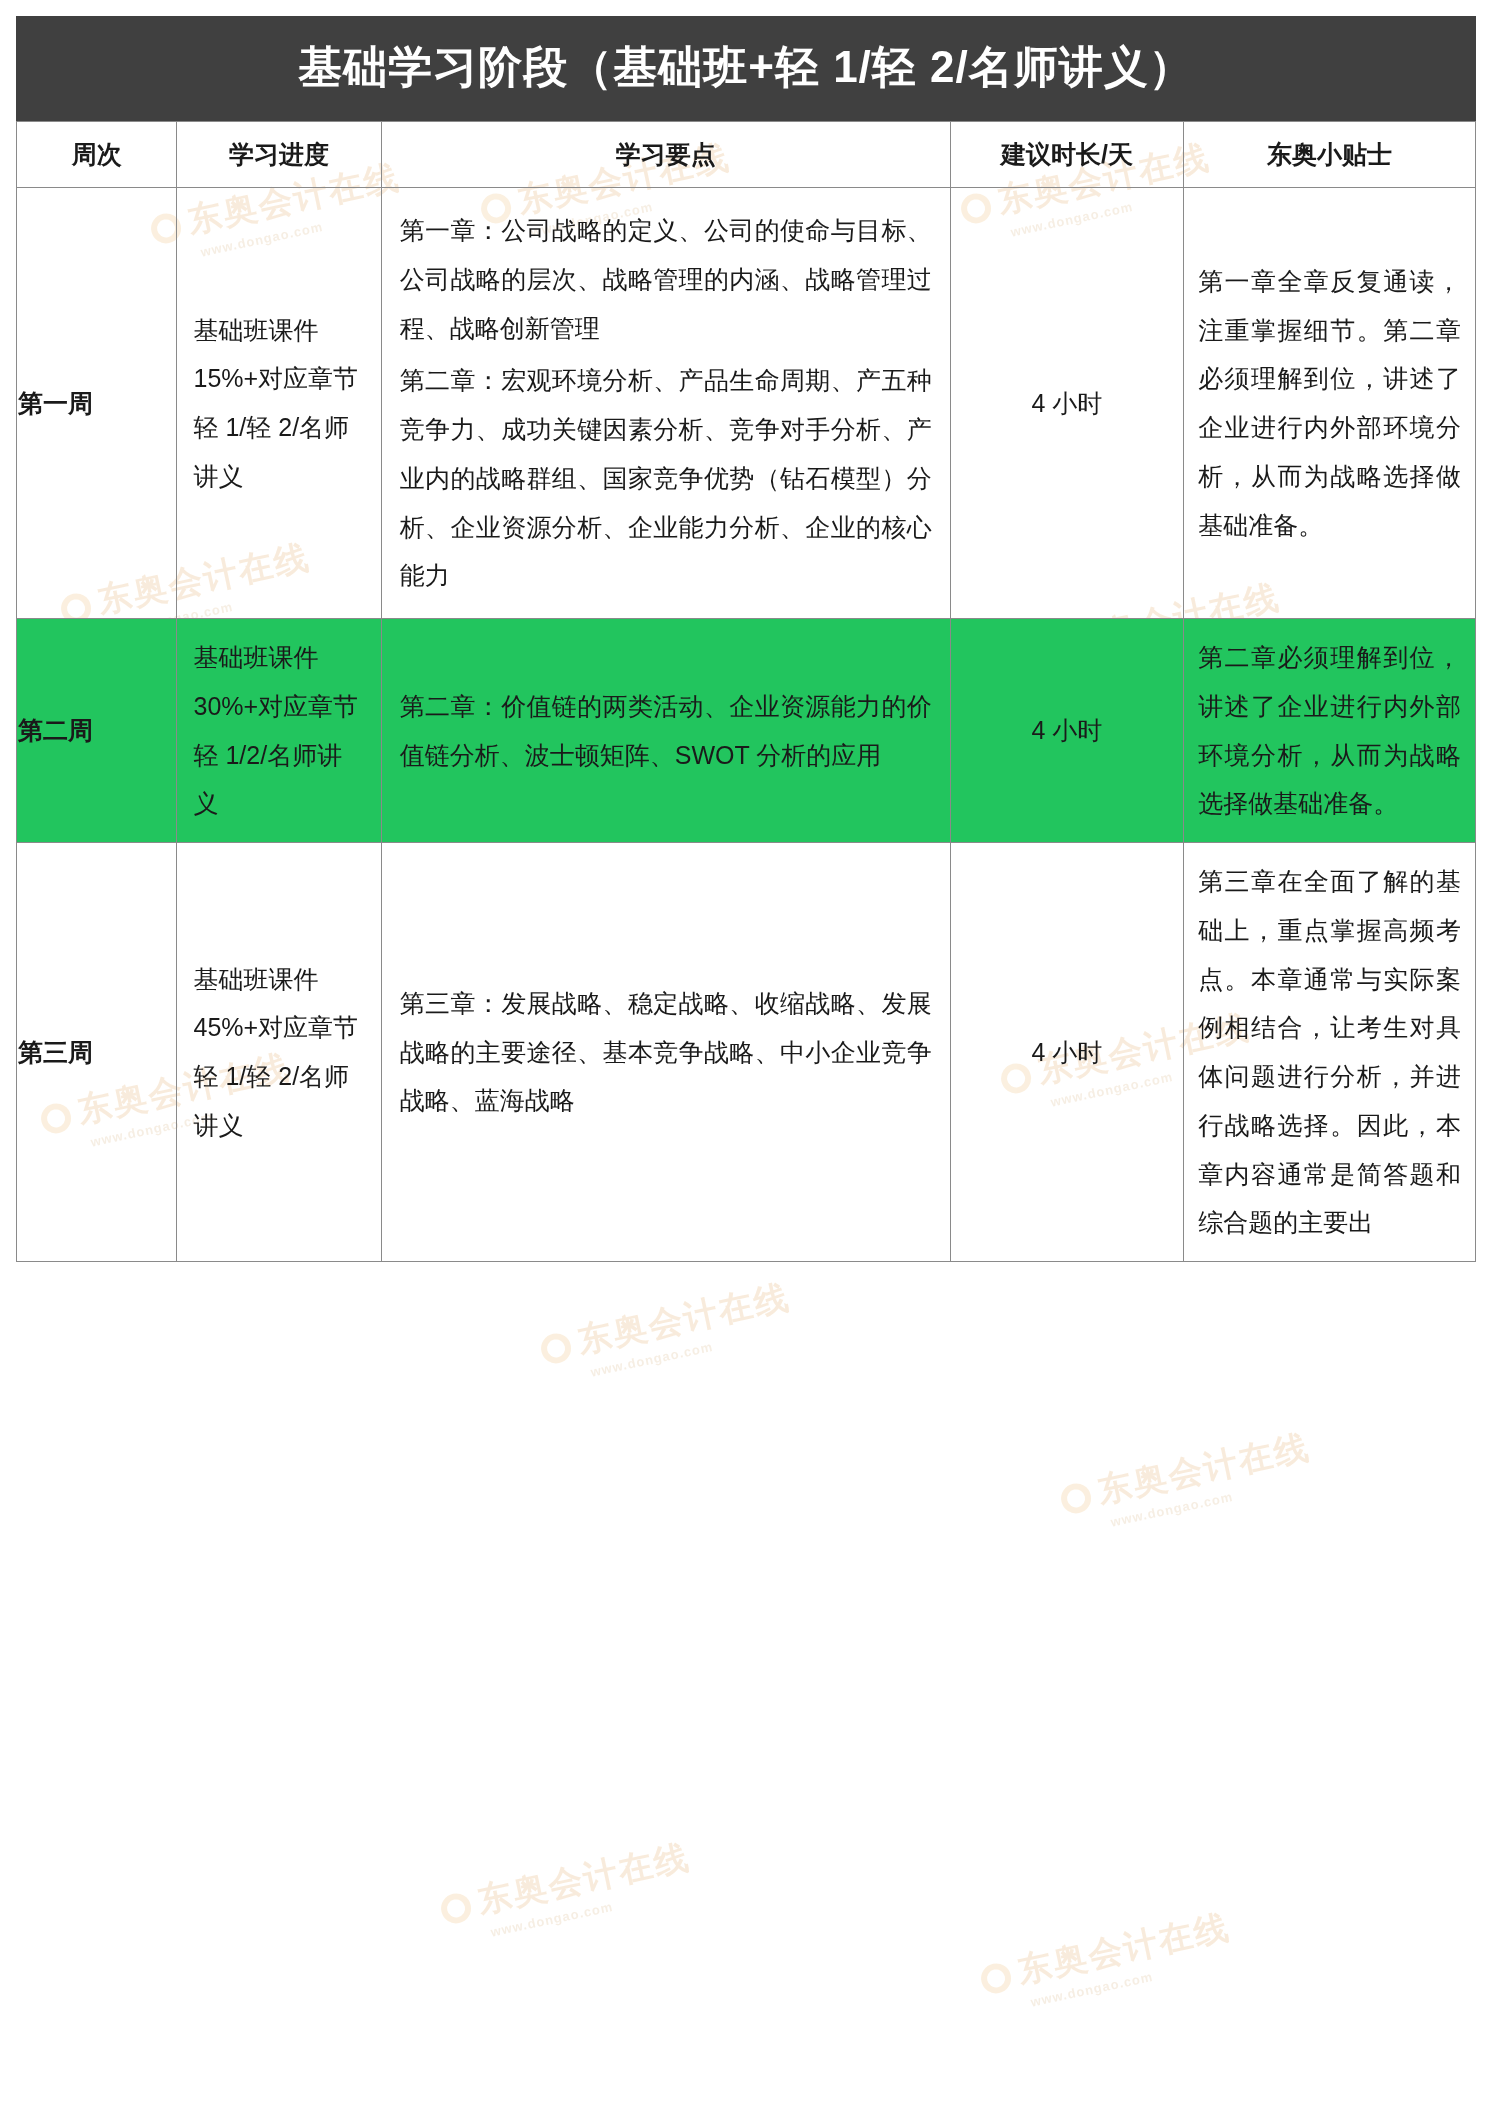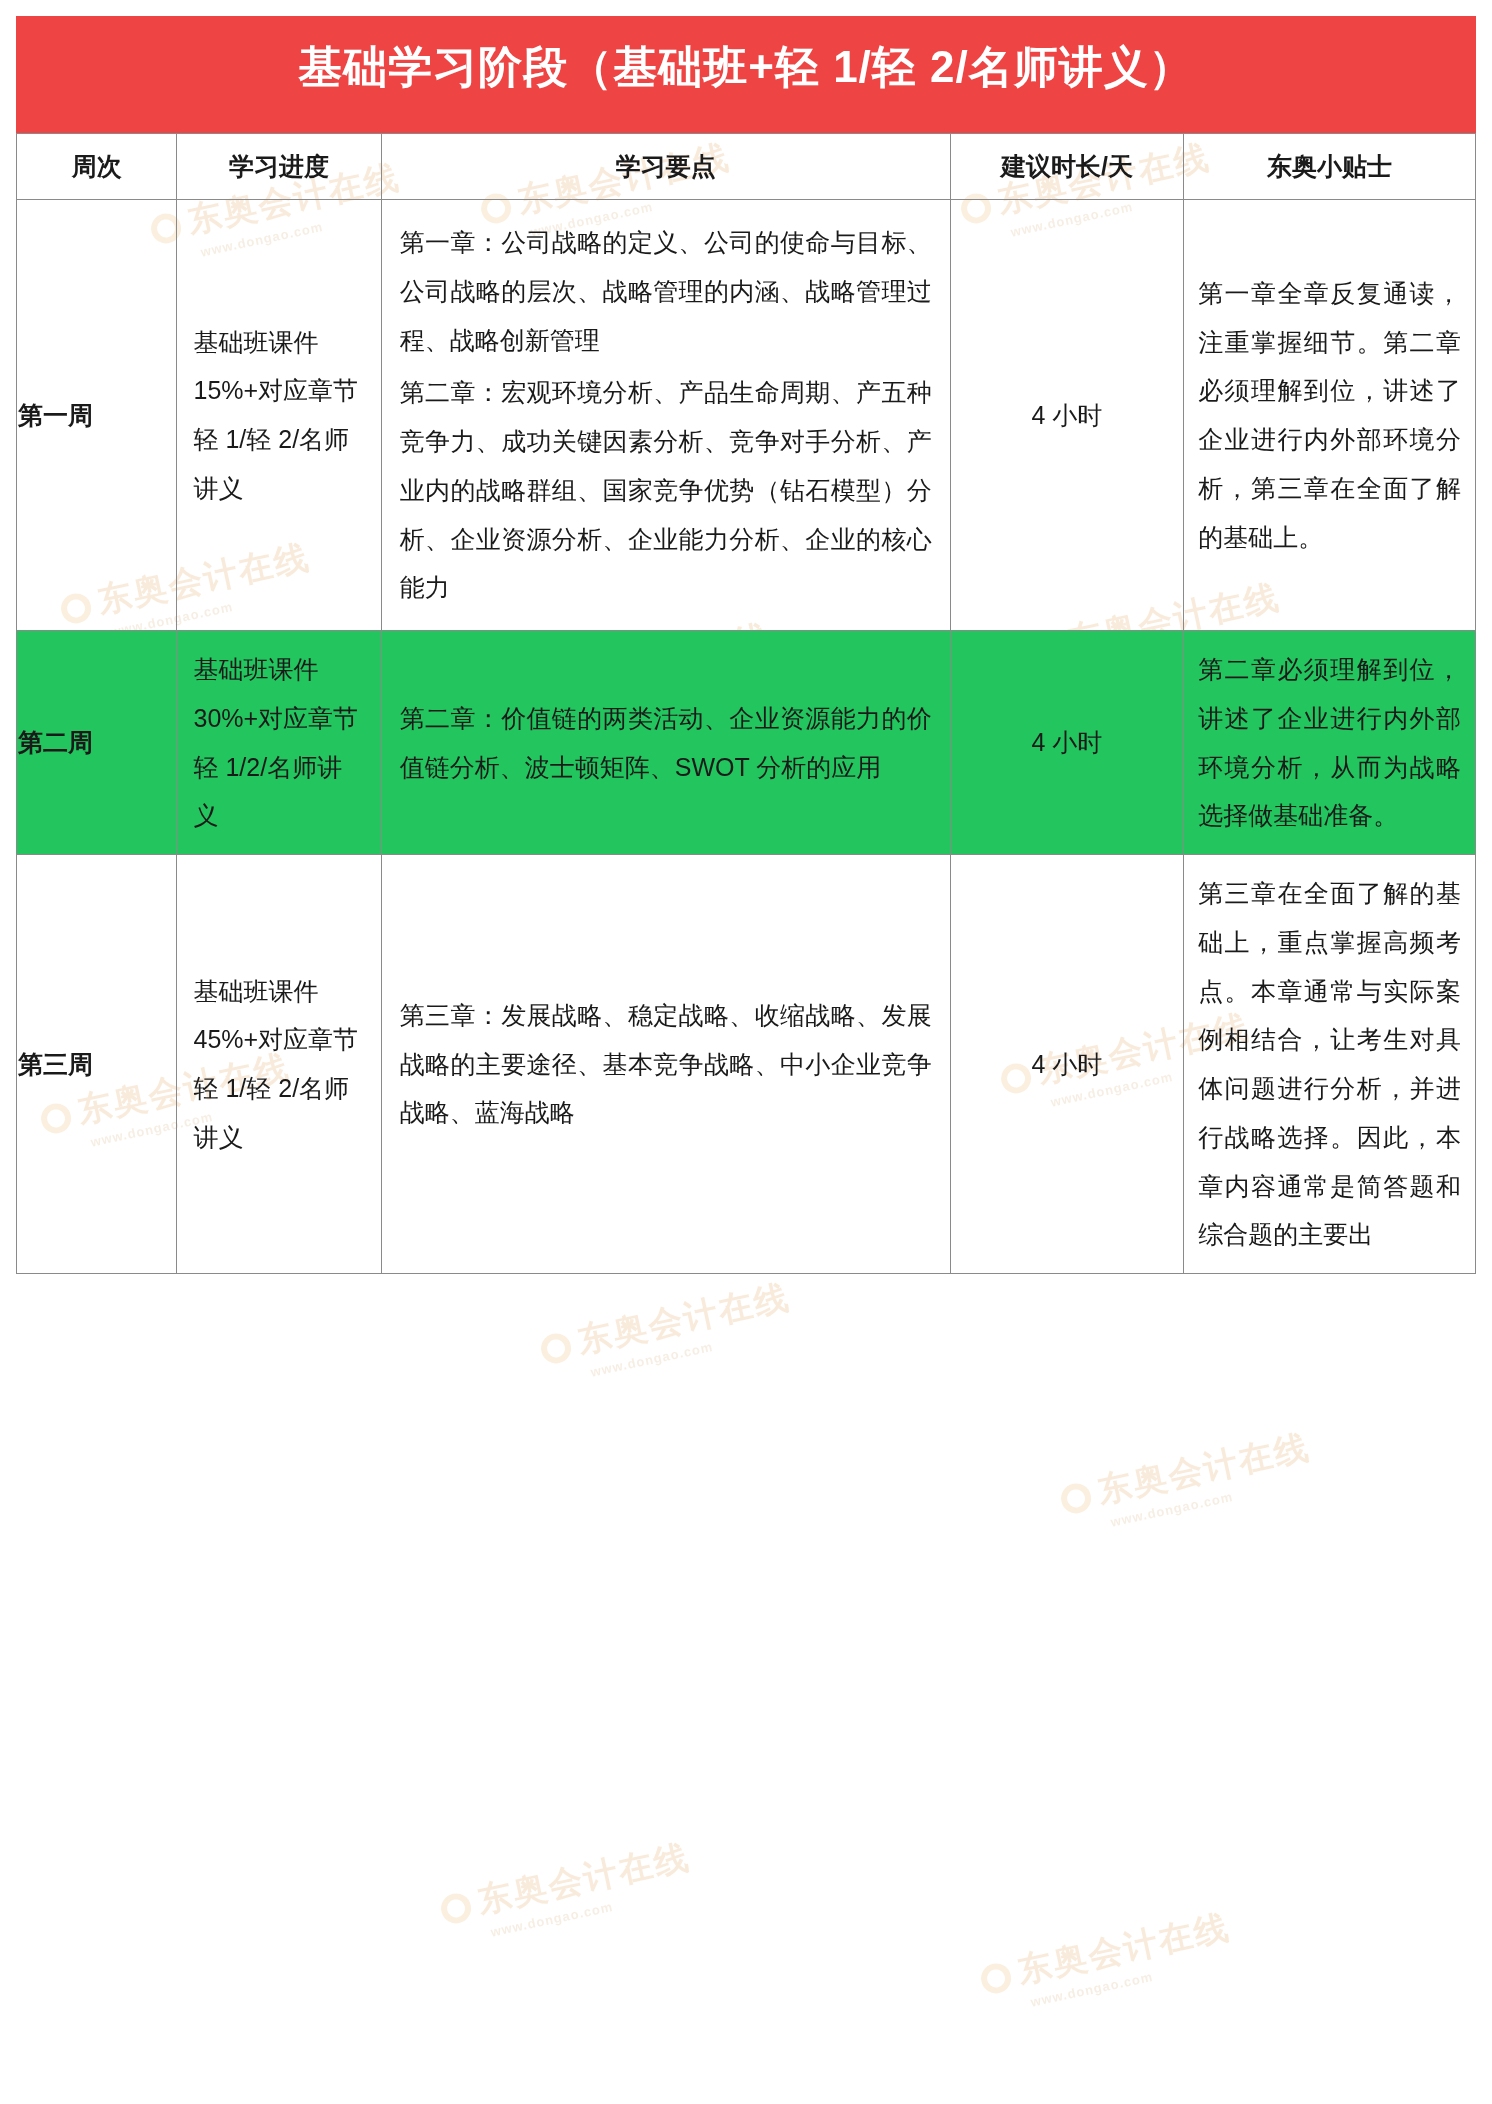--- a/index.html
+++ b/index.html
@@ -57,27 +57,27 @@
     vertical-align: -6px;
     margin-right: 8px;
     box-sizing: border-box;
   }
 
   
   .title-banner {
     position: relative;
     z-index: 10;
     margin: 16px 16px 0 16px;
-    background: #ef4444;
+    background: #404040;
     color: #ffffff;
     text-align: center;
     font-size: 44px;
     font-weight: bold;
     letter-spacing: 1px;
-    padding: 22px 10px 36px 10px;
+    padding: 22px 10px 24px 10px;
     box-sizing: border-box;
   }
 
   
   table.schedule {
     position: relative;
     z-index: 10;
     border-collapse: collapse;
     width: calc(100% - 32px);
     margin: 0 16px;
@@ -214,21 +214,21 @@
     </thead>
     <tbody>
       <tr>
         <td class="week">第一周</td>
         <td class="progress">基础班课件 15%+对应章节轻 1/轻 2/名师讲义</td>
         <td class="points">
           <p>第一章：公司战略的定义、公司的使命与目标、公司战略的层次、战略管理的内涵、战略管理过程、战略创新管理</p>
           <p>第二章：宏观环境分析、产品生命周期、产五种竞争力、成功关键因素分析、竞争对手分析、产业内的战略群组、国家竞争优势（钻石模型）分析、企业资源分析、企业能力分析、企业的核心能力</p>
         </td>
         <td class="time">4 小时</td>
-        <td class="tips">第一章全章反复通读，注重掌握细节。第二章必须理解到位，讲述了企业进行内外部环境分析，第三章在全面了解的基础上。</td>
+        <td class="tips">第一章全章反复通读，注重掌握细节。第二章必须理解到位，讲述了企业进行内外部环境分析，从而为战略选择做基础准备。</td>
       </tr>
       <tr class="row-alt">
         <td class="week">第二周</td>
         <td class="progress">基础班课件 30%+对应章节轻 1/2/名师讲义</td>
         <td class="points">
           <p>第二章：价值链的两类活动、企业资源能力的价值链分析、波士顿矩阵、SWOT 分析的应用</p>
         </td>
         <td class="time">4 小时</td>
         <td class="tips">第二章必须理解到位，讲述了企业进行内外部环境分析，从而为战略选择做基础准备。</td>
       </tr>

